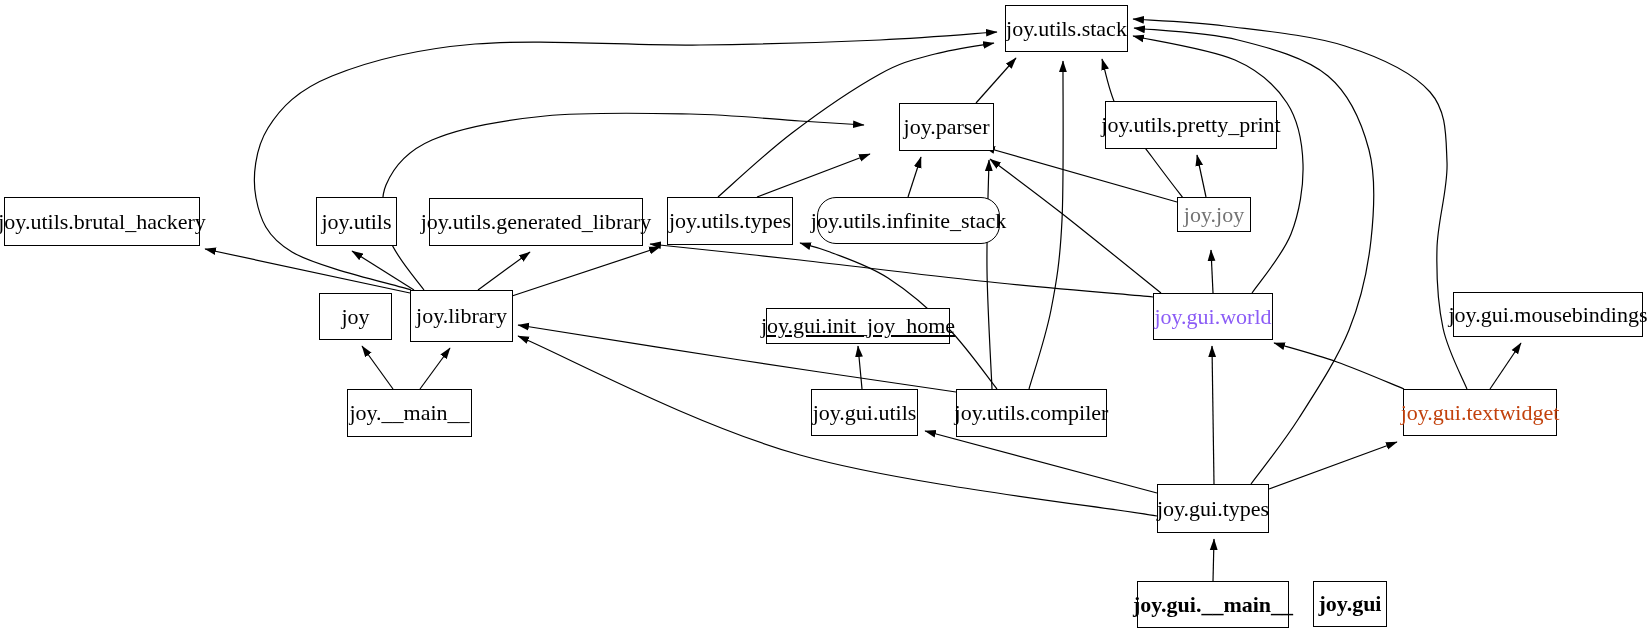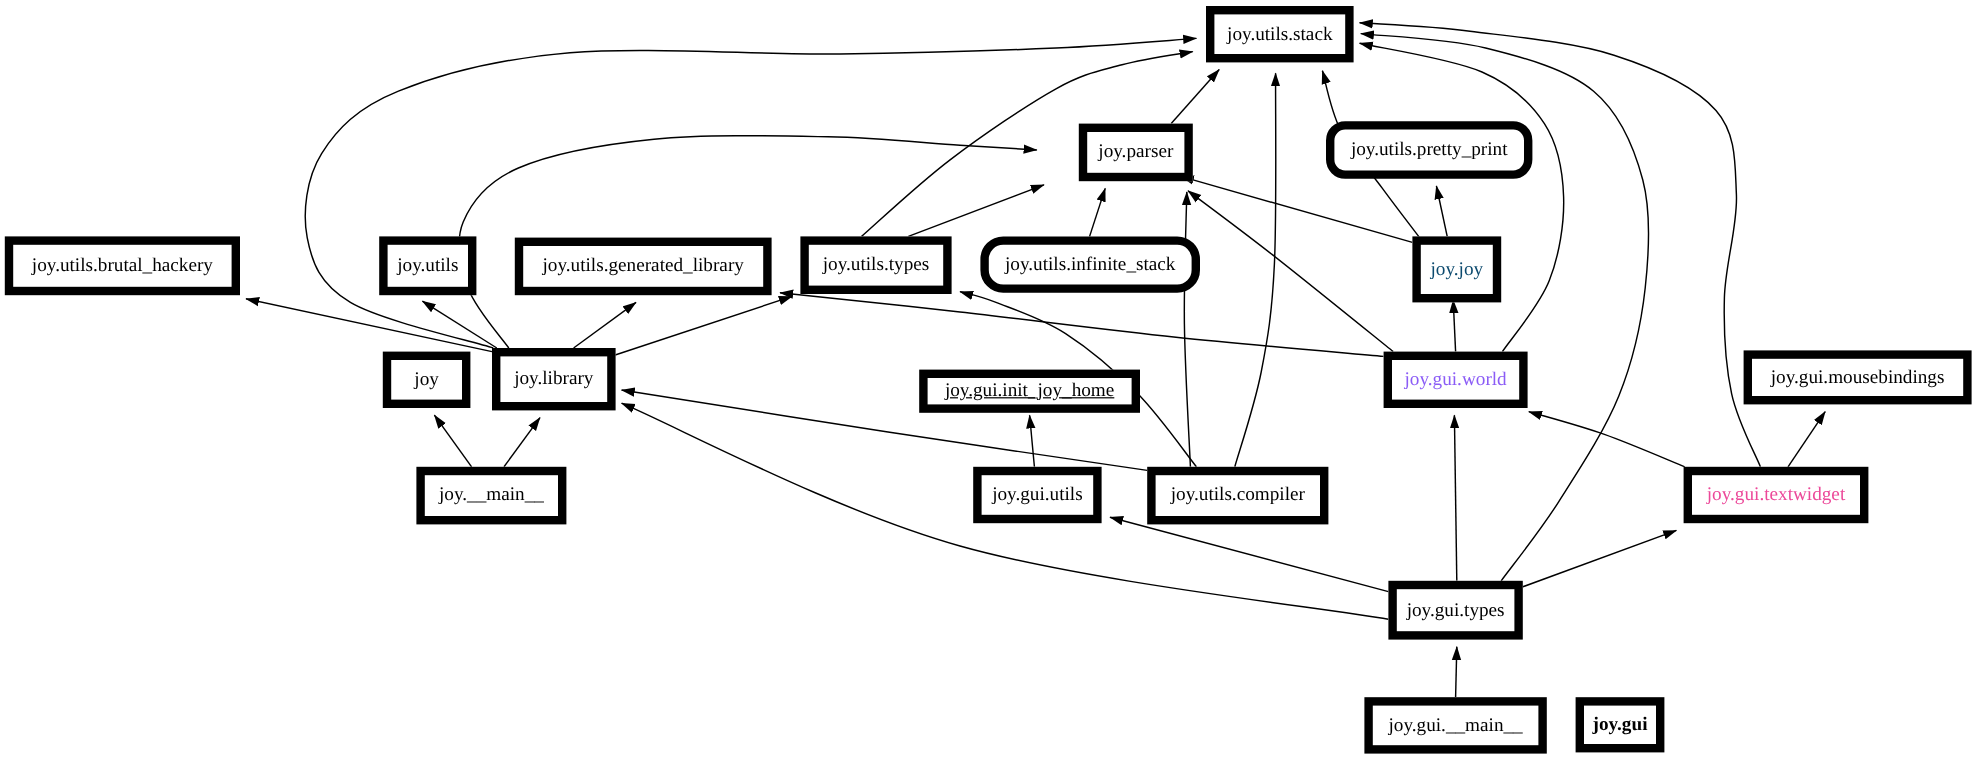--- a/index.html
+++ b/index.html
@@ -12,26 +12,26 @@
     overflow: hidden;
   }
   #edge-layer {
     position: absolute;
     left: 0; top: 0;
     width: 1648px; height: 635px;
   }
   .node {
     position: absolute;
     box-sizing: border-box;
-    border: 7px solid #701a75;
+    border: 1px solid #701a75;
     background: #ffffff;
     display: flex;
     align-items: center;
     justify-content: center;
-    font-size: 16px;
+    font-size: 22px;
     color: #000000;
     white-space: nowrap;
   }
   .edge-path {
     fill: none;
     stroke: #000000;
     stroke-width: 1.2;
   }
 </style>
 </head>
@@ -76,33 +76,33 @@
         <path class="edge-path" d="M1251,484 C1259.0,473.0 1282.7,443.7 1299,418 C1315.3,392.3 1337.0,359.7 1349,330 C1361.0,300.3 1367.7,270.0 1371,240 C1374.3,210.0 1376.2,177.3 1369,150 C1361.8,122.7 1349.8,94.3 1328,76 C1306.2,57.7 1270.3,48.0 1238,40 C1205.7,32.0 1151.3,30.0 1134,28" stroke="#000000" marker-end="url(#arrowhead)"></path>
         <path class="edge-path" d="M1404,389 C1392.8,384.5 1358.7,369.7 1337,362 C1315.3,354.3 1284.5,346.2 1274,343" stroke="#000000" marker-end="url(#arrowhead)"></path>
         <path class="edge-path" d="M1490,389 L1521,343" stroke="#000000" marker-end="url(#arrowhead)"></path>
         <path class="edge-path" d="M1467,389 C1463.0,378.8 1448.0,351.5 1443,328 C1438.0,304.5 1436.3,275.7 1437,248 C1437.7,220.3 1448.2,188.0 1447,162 C1445.8,136.0 1447.0,111.3 1430,92 C1413.0,72.7 1379.2,57.0 1345,46 C1310.8,35.0 1260.3,30.5 1225,26 C1189.7,21.5 1148.3,20.2 1133,19" stroke="#000000" marker-end="url(#arrowhead)"></path>
         <path class="edge-path" d="M1213,581 L1214,539" stroke="#000000" marker-end="url(#arrowhead)"></path>
       </g>
   </svg>
   <div id="nodes-group">
       <div class="node" style="left: 1005px; top: 5px; width: 123px; height: 47px; border-color: rgb(0, 0, 0); color: rgb(0, 0, 0);">joy.utils.stack</div>
       <div class="node" style="left: 883px; top: 103px; width: 95px; height: 48px; border-color: rgb(0, 0, 0); color: rgb(0, 0, 0); margin-left: 16px;">joy.parser</div>
-      <div class="node" style="left: 1105px; top: 101px; width: 172px; height: 48px; border-color: rgb(0, 0, 0); color: rgb(0, 0, 0); border-radius: 16px;">joy.utils.pretty_print</div>
+      <div class="node" style="left: 1105px; top: 101px; width: 172px; height: 48px; border-color: rgb(0, 0, 0); color: rgb(0, 0, 0);">joy.utils.pretty_print</div>
       <div class="node" style="left: 4px; top: 197px; width: 196px; height: 49px; border-color: rgb(0, 0, 0); color: rgb(0, 0, 0);">joy.utils.brutal_hackery</div>
       <div class="node" style="left: 274px; top: 197px; width: 81px; height: 49px; border-color: rgb(0, 0, 0); color: rgb(0, 0, 0); margin-left: 42px;">joy.utils</div>
       <div class="node" style="left: 429px; top: 198px; width: 214px; height: 48px; border-color: rgb(0, 0, 0); color: rgb(0, 0, 0);">joy.utils.generated_library</div>
       <div class="node" style="left: 667px; top: 197px; width: 126px; height: 48px; border-color: rgb(0, 0, 0); color: rgb(0, 0, 0);">joy.utils.types</div>
       <div class="node" style="left: 817px; top: 197px; width: 183px; height: 47px; border-color: rgb(0, 0, 0); color: rgb(0, 0, 0); border-radius: 19px;">joy.utils.infinite_stack</div>
-      <div class="node" style="left: 1177px; top: 197px; width: 74px; height: 55px; border-color: rgb(0, 0, 0); color: #0c4a6e;">joy.joy</div>
+      <div class="node" style="left: 1177px; top: 197px; width: 74px; height: 35px; border-color: rgb(0, 0, 0); color: #737373;">joy.joy</div>
       <div class="node" style="left: 319px; top: 293px; width: 73px; height: 47px; border-color: rgb(0, 0, 0); color: rgb(0, 0, 0);">joy</div>
       <div class="node" style="left: 410px; top: 290px; width: 103px; height: 52px; border-color: rgb(0, 0, 0); color: rgb(0, 0, 0);">joy.library</div>
       <div class="node" style="left: 766px; top: 308px; width: 184px; height: 36px; border-color: rgb(0, 0, 0); color: rgb(0, 0, 0); text-decoration: underline;">joy.gui.init_joy_home</div>
       <div class="node" style="left: 1153px; top: 293px; width: 120px; height: 47px; border-color: rgb(0, 0, 0); color: #8b5cf6;">joy.gui.world</div>
       <div class="node" style="left: 1453px; top: 292px; width: 190px; height: 45px; border-color: rgb(0, 0, 0); color: rgb(0, 0, 0);">joy.gui.mousebindings</div>
       <div class="node" style="left: 347px; top: 389px; width: 125px; height: 48px; border-color: rgb(0, 0, 0); color: rgb(0, 0, 0);">joy.__main__</div>
       <div class="node" style="left: 811px; top: 389px; width: 107px; height: 47px; border-color: rgb(0, 0, 0); color: rgb(0, 0, 0);">joy.gui.utils</div>
       <div class="node" style="left: 956px; top: 389px; width: 151px; height: 48px; border-color: rgb(0, 0, 0); color: rgb(0, 0, 0);">joy.utils.compiler</div>
-      <div class="node" style="left: 1403px; top: 389px; width: 154px; height: 47px; border-color: rgb(0, 0, 0); color: #ec4899;">joy.gui.textwidget</div>
+      <div class="node" style="left: 1403px; top: 389px; width: 154px; height: 47px; border-color: rgb(0, 0, 0); color: #c2410c;">joy.gui.textwidget</div>
       <div class="node" style="left: 1157px; top: 484px; width: 112px; height: 49px; border-color: rgb(0, 0, 0); color: rgb(0, 0, 0);">joy.gui.types</div>
-      <div class="node" style="left: 1137px; top: 581px; width: 152px; height: 47px; border-color: rgb(0, 0, 0); color: rgb(0, 0, 0);">joy.gui.__main__</div>
+      <div class="node" style="left: 1137px; top: 581px; width: 152px; height: 47px; border-color: rgb(0, 0, 0); color: rgb(0, 0, 0); font-weight: bold;">joy.gui.__main__</div>
       <div class="node" style="left: 1313px; top: 581px; width: 74px; height: 46px; border-color: rgb(0, 0, 0); color: rgb(0, 0, 0); font-weight: bold;">joy.gui</div>
     </div>
 </div>
 
 </body></html>

